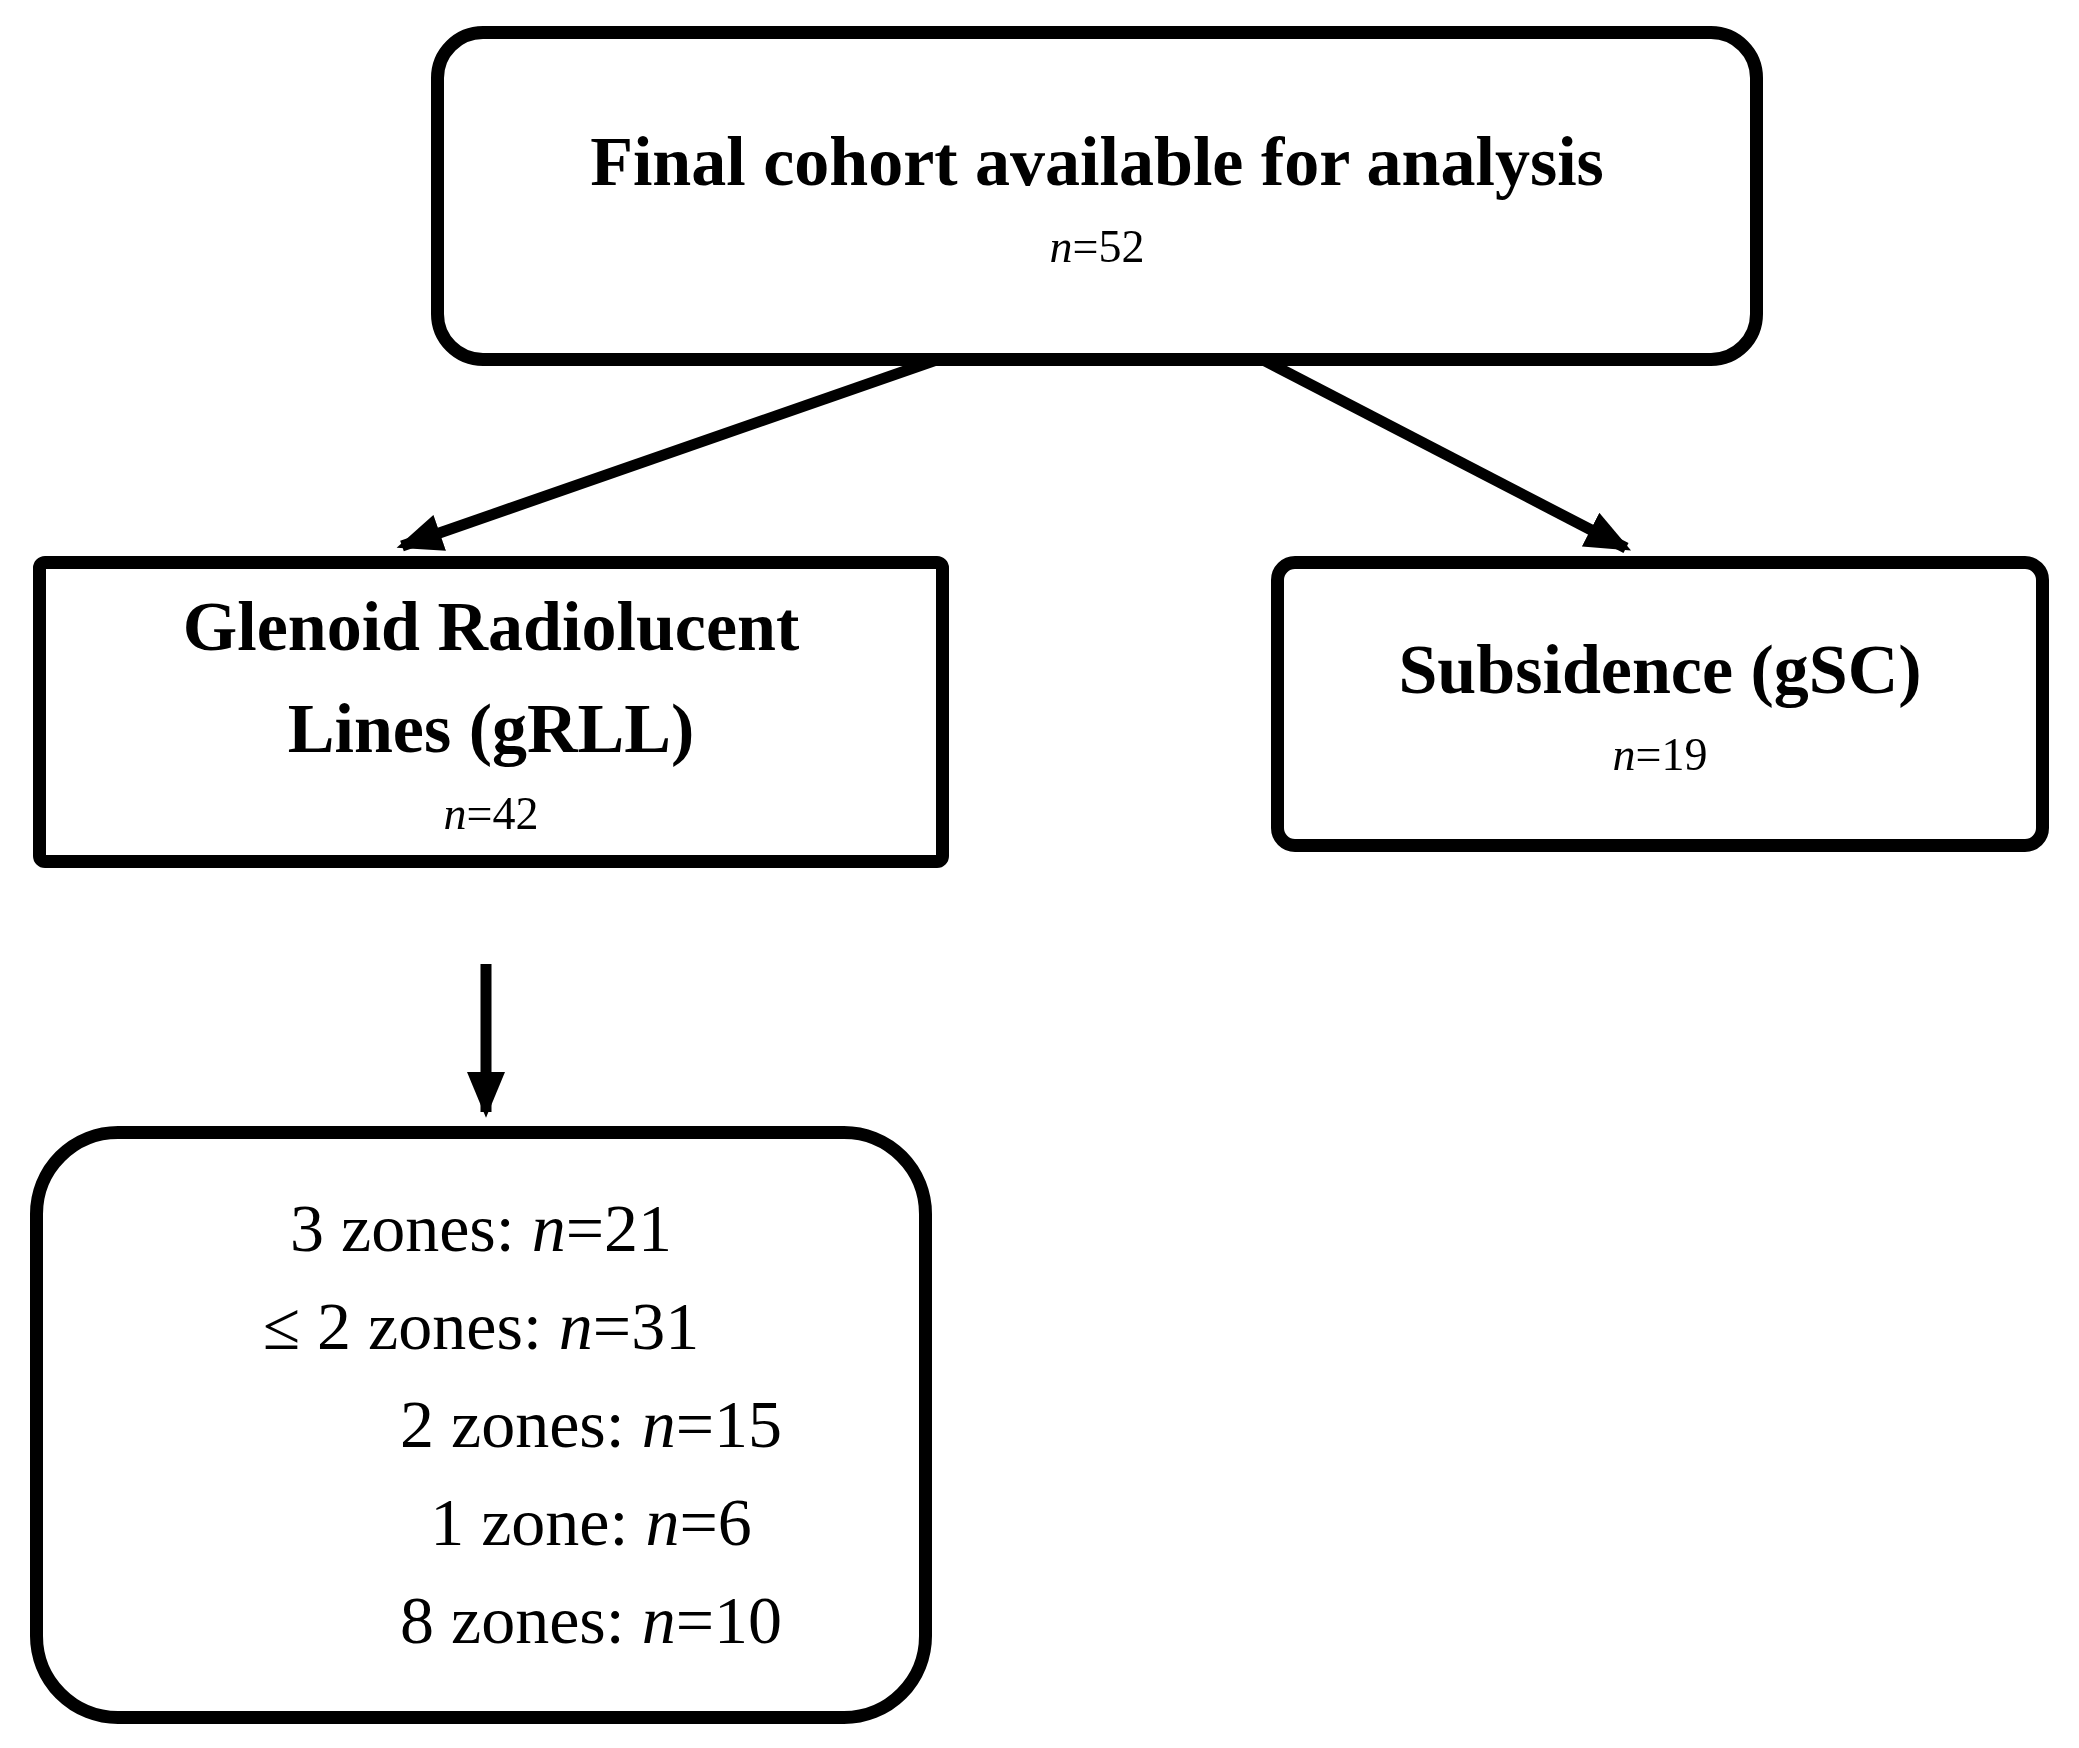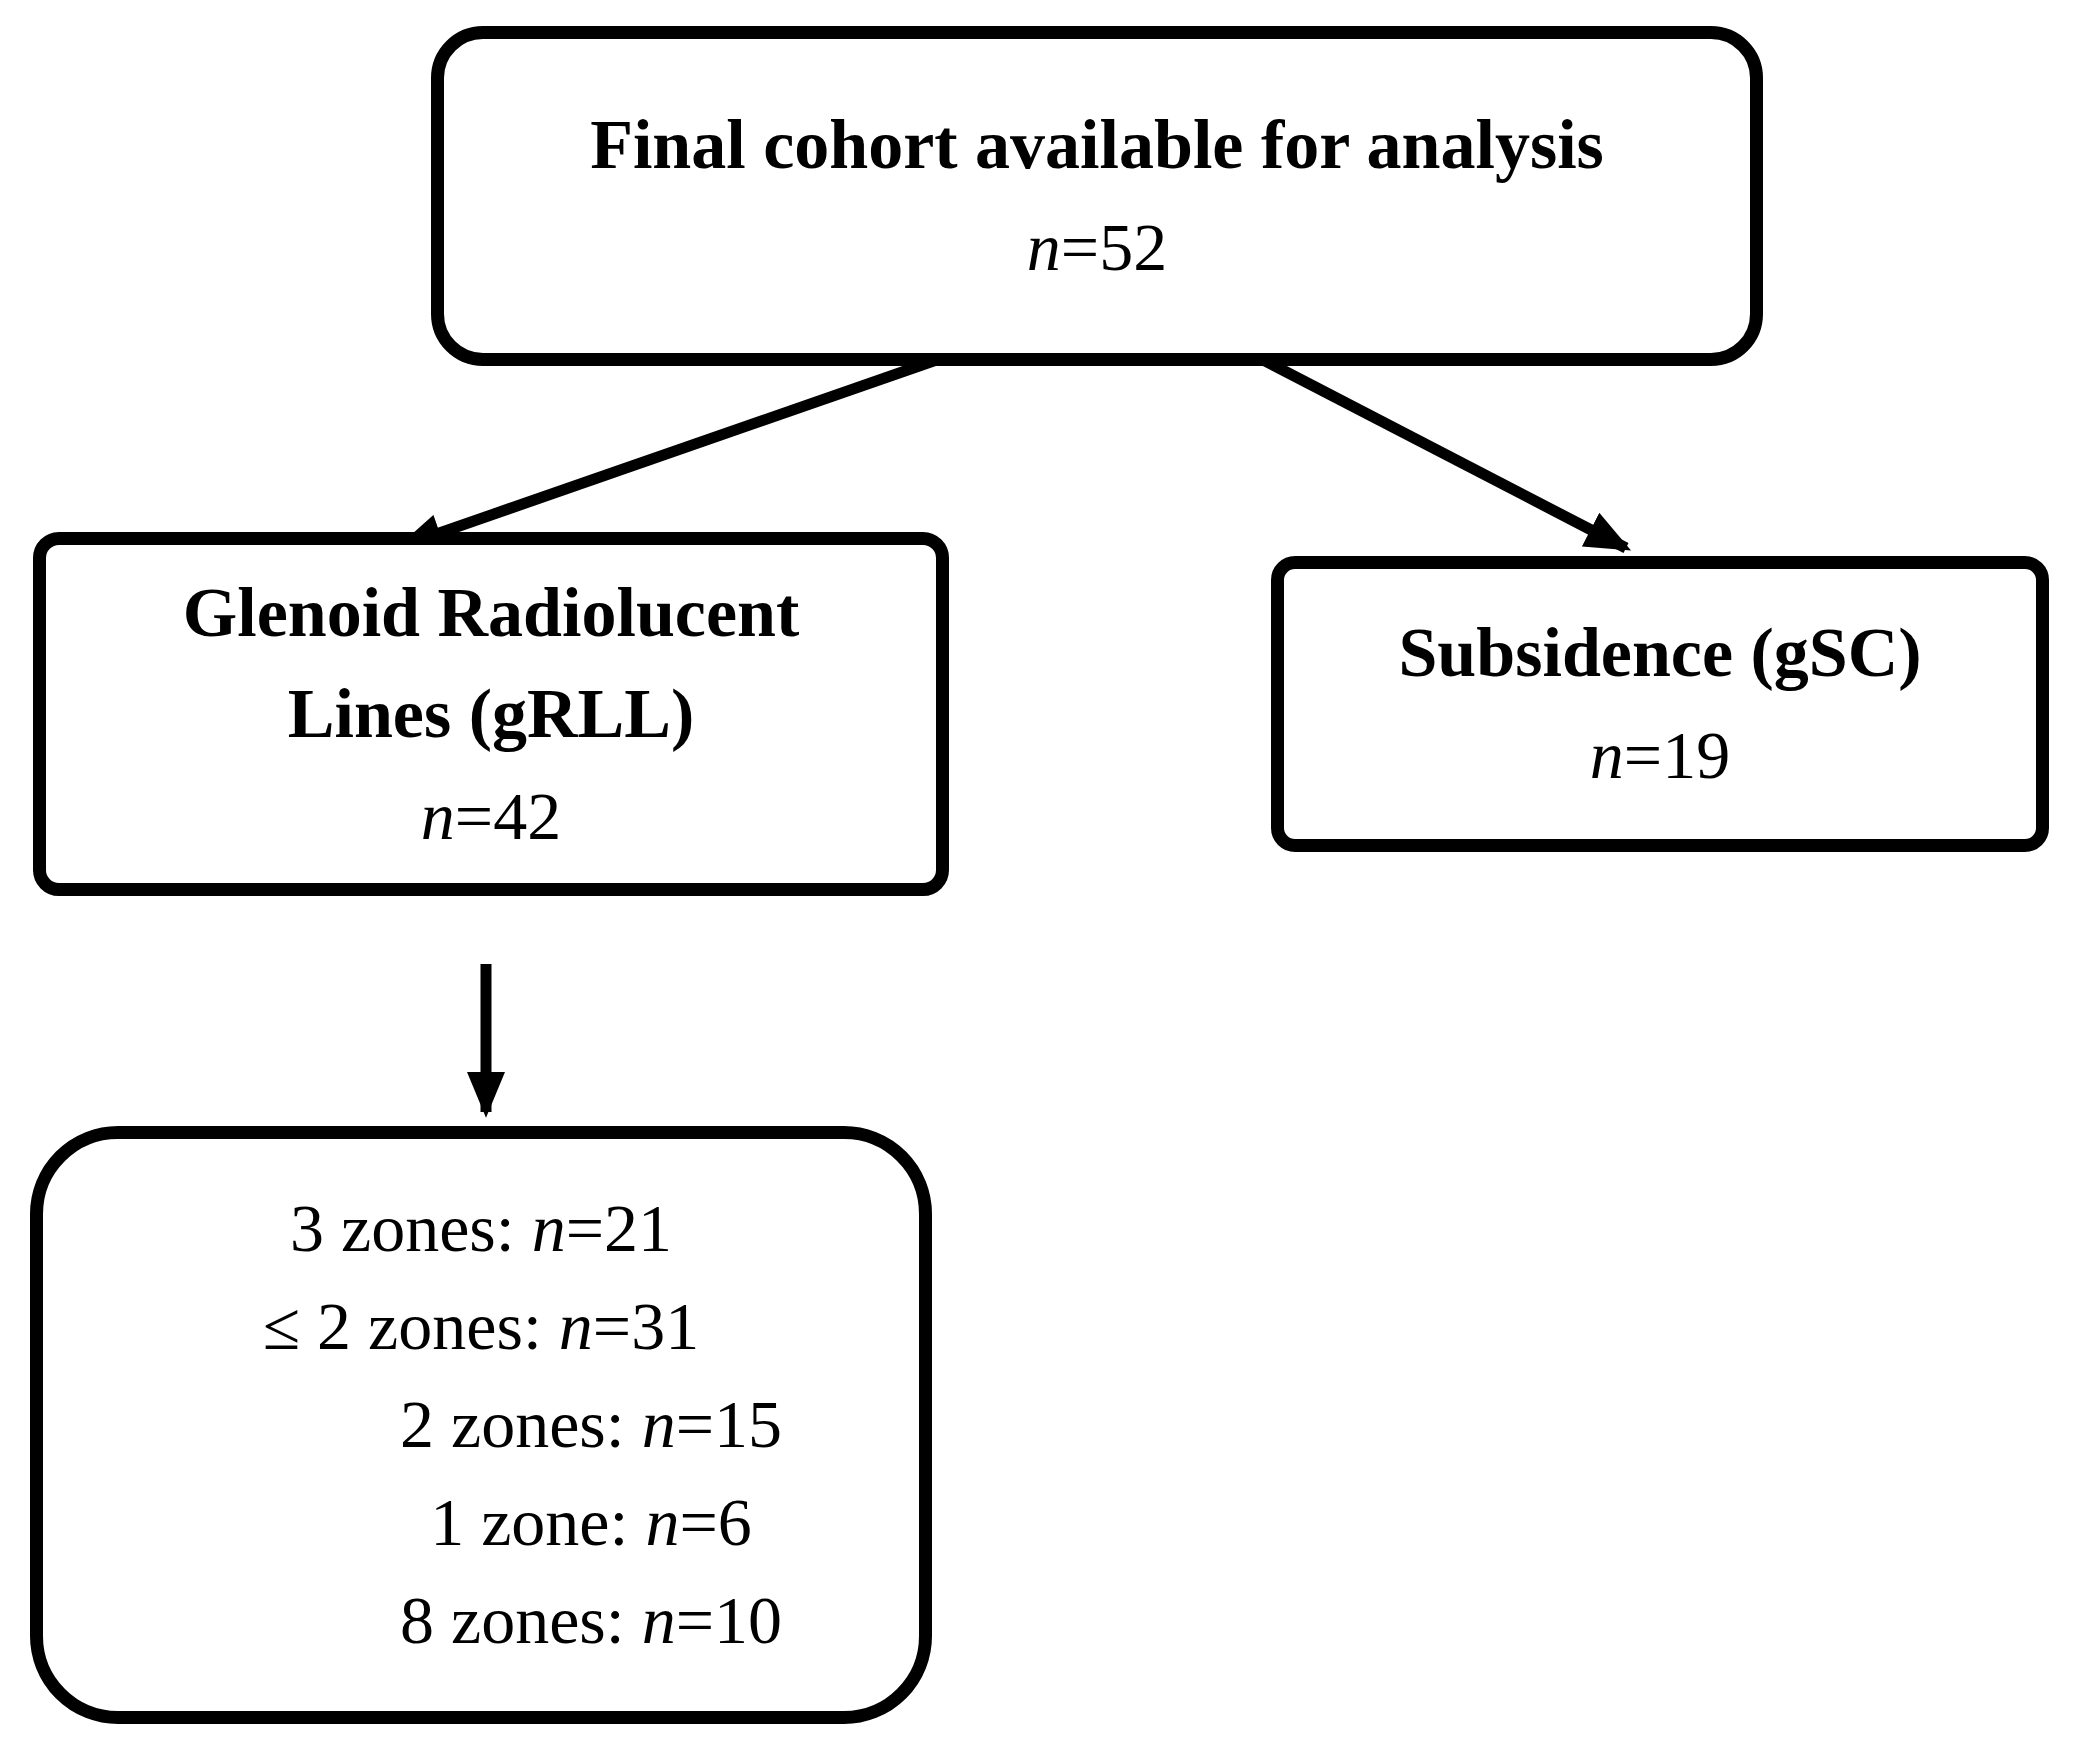--- a/index.html
+++ b/index.html
@@ -37,24 +37,24 @@
   }
   .box-top {
     left: 431px;
     top: 26px;
     width: 1332px;
     height: 340px;
     border-radius: 52px;
   }
   .box-grll {
     left: 33px;
-    top: 532px;
+    top: 556px;
     width: 916px;
-    height: 364px;
-    border-radius: 26px;
+    height: 312px;
+    border-radius: 12px;
   }
   .box-gsc {
     left: 1271px;
     top: 556px;
     width: 778px;
     height: 296px;
     border-radius: 24px;
   }
   .box-zones {
     left: 30px;
@@ -64,21 +64,21 @@
     border-radius: 88px;
     padding: 4px 30px;
   }
   .node-title {
     font-weight: bold;
     font-size: 70px;
     line-height: 1.45;
     white-space: nowrap;
   }
   .node-count {
-    font-size: 68px;
+    font-size: 46px;
     line-height: 1.5;
     white-space: nowrap;
   }
   .zone-line {
     font-size: 68px;
     line-height: 1.44;
     white-space: nowrap;
   }
   .zone-line.sub {
     position: relative;

